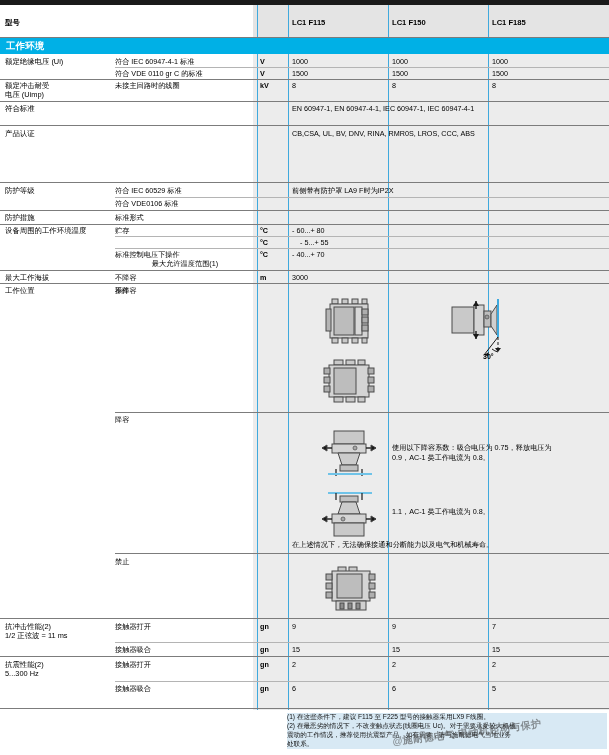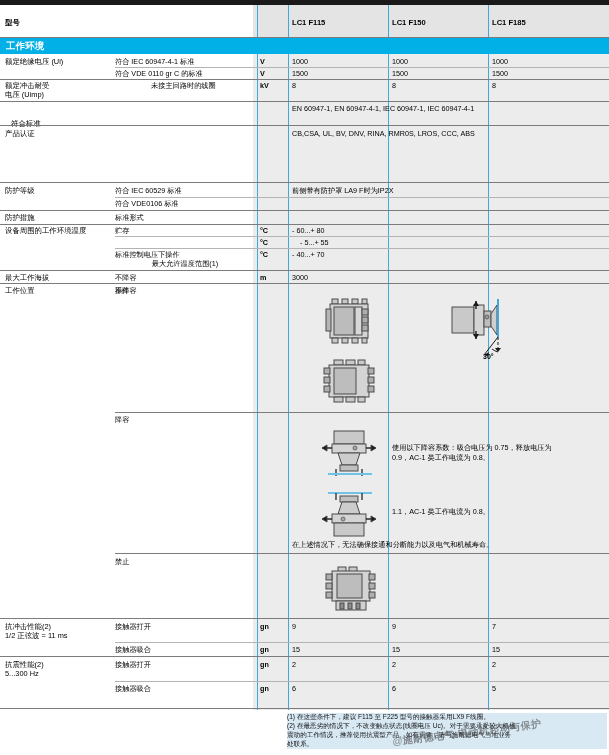--- a/index.html
+++ b/index.html
@@ -109,28 +109,28 @@
 
   <div class="c ccol" style="left:115px;top:64px;width:140px;">符合 VDE 0110 gr C 的标准</div>
   <div class="c ucol" style="left:260px;top:64px;width:26px;">V</div>
   <div class="c vcol" style="left:292px;top:64px;width:94px;">1500</div>
   <div class="c vcol" style="left:392px;top:64px;width:94px;">1500</div>
   <div class="c vcol" style="left:492px;top:64px;width:110px;">1500</div>
   <div class="rule" style="left:0px;top:74px;width:609px;"></div>
 
   <div class="c pcol" style="left:5px;top:76px;width:110px;">额定冲击耐受</div>
   <div class="c pcol" style="left:5px;top:85px;width:110px;">电压 (Uimp)</div>
-  <div class="c ccol" style="left:115px;top:76px;width:140px;margin-left:36px;">未接主回路时的线圈</div>
+  <div class="c ccol" style="left:115px;top:76px;width:140px;">未接主回路时的线圈</div>
   <div class="c ucol" style="left:260px;top:76px;width:26px;">kV</div>
   <div class="c vcol" style="left:292px;top:76px;width:94px;">8</div>
   <div class="c vcol" style="left:392px;top:76px;width:94px;">8</div>
   <div class="c vcol" style="left:492px;top:76px;width:110px;">8</div>
   <div class="rule" style="left:0px;top:96px;width:609px;"></div>
 
-  <div class="c pcol" style="left:11px;top:99px;width:110px;margin-top:15px;">符合标准</div>
+  <div class="c pcol" style="left:5px;top:99px;width:110px;">符合标准</div>
   <div class="c vcol" style="left:292px;top:99px;width:310px;">EN 60947-1, EN 60947-4-1, IEC 60947-1, IEC 60947-4-1</div>
   <div class="rule" style="left:0px;top:120px;width:609px;"></div>
 
   <div class="c pcol" style="left:5px;top:124px;width:110px;">产品认证</div>
   <div class="c vcol" style="left:292px;top:124px;width:310px;">CB,CSA, UL, BV, DNV, RINA, RMR0S, LROS, CCC, ABS</div>
   <div class="rule" style="left:0px;top:177px;width:609px;"></div>
 
   <div class="c pcol" style="left:5px;top:181px;width:110px;">防护等级</div>
   <div class="c ccol" style="left:115px;top:181px;width:140px;">符合 IEC 60529 标准</div>
   <div class="c vcol" style="left:292px;top:181px;width:310px;">前侧带有防护罩 LA9 F时为IP2X</div>

